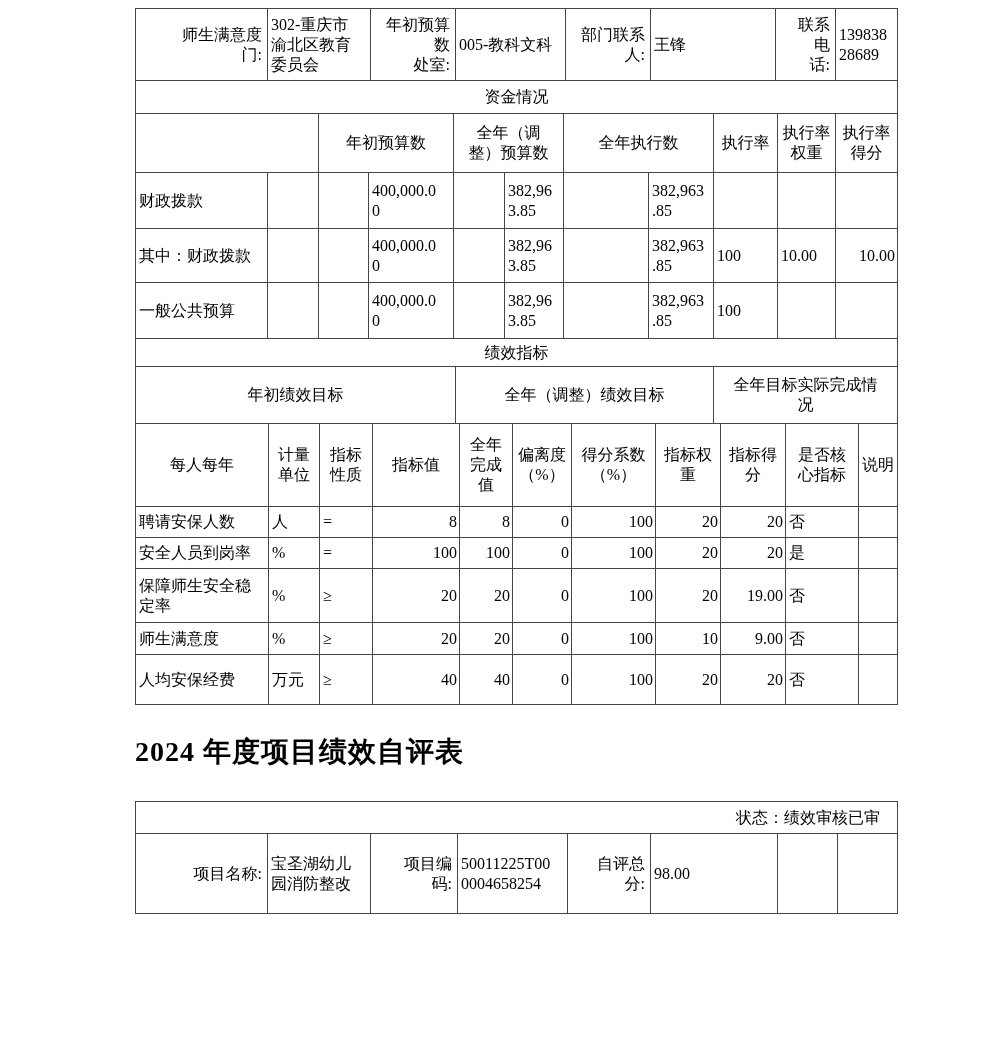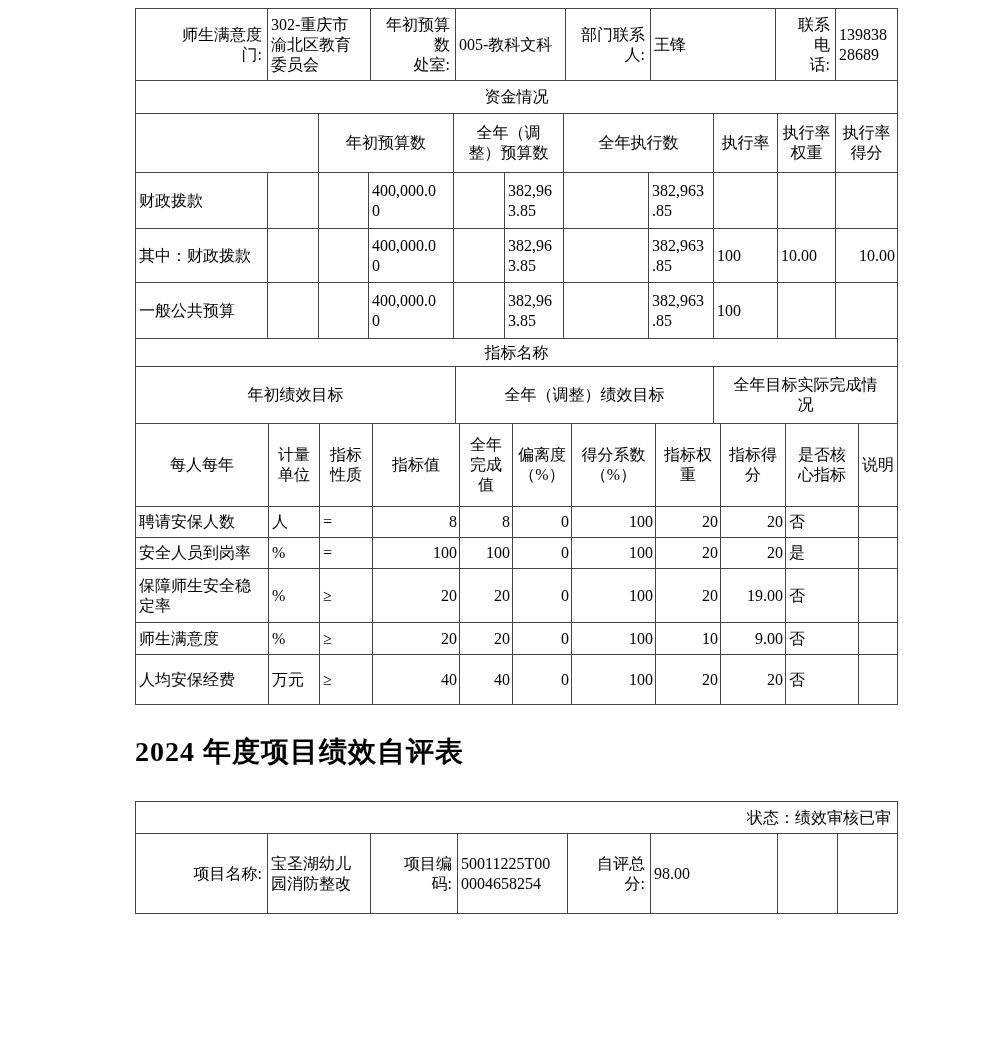--- a/index.html
+++ b/index.html
@@ -47,21 +47,21 @@
   .goal-text { line-height: 27px; padding-left: 4px; padding-right: 4px; }
   .doc-title {
     font-size: 28px;
     font-weight: bold;
     text-align: left;
     margin: 28px 0 0 0;
     line-height: 38px;
     font-family: inherit;
     letter-spacing: 1px;
   }
-  .status-cell { padding-right: 6px; }
+  .status-cell { padding-right: 17px; }
 </style>
 </head>
 <body>
 
 <div class="page">
   <div class="doc">
 
     <table class="first">
       <colgroup>
         <col style="width:132px">
@@ -177,21 +177,21 @@
       </table>
 
     <table>
       <colgroup>
         <col style="width:320px">
           <col style="width:258px">
           <col style="width:184px">
       </colgroup>
       <tbody>
           <tr style="height:28px">
-        <td class="ac" colspan="3">指标名称</td>
+        <td class="ac" colspan="3">绩效指标</td>
       </tr>
       <tr style="height:57px">
         <td class="ac">年初绩效目标</td>
         <td class="ac">全年（调整）绩效目标</td>
         <td class="ac">全年目标实际完成情
 况</td>
       </tr>
     </tbody>
       </table>
 

